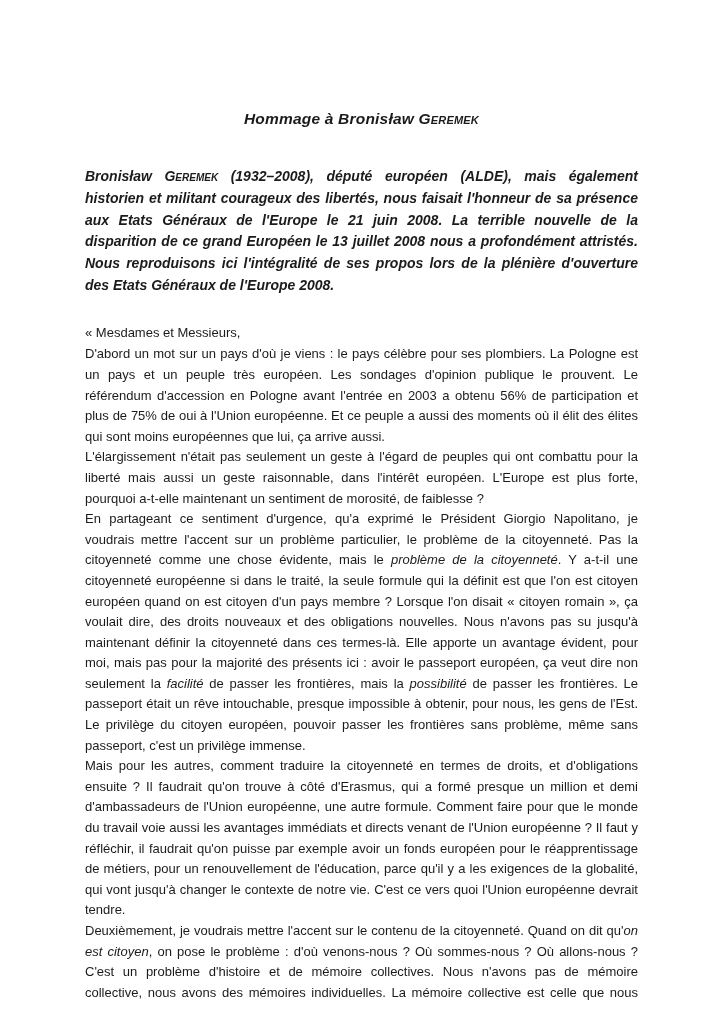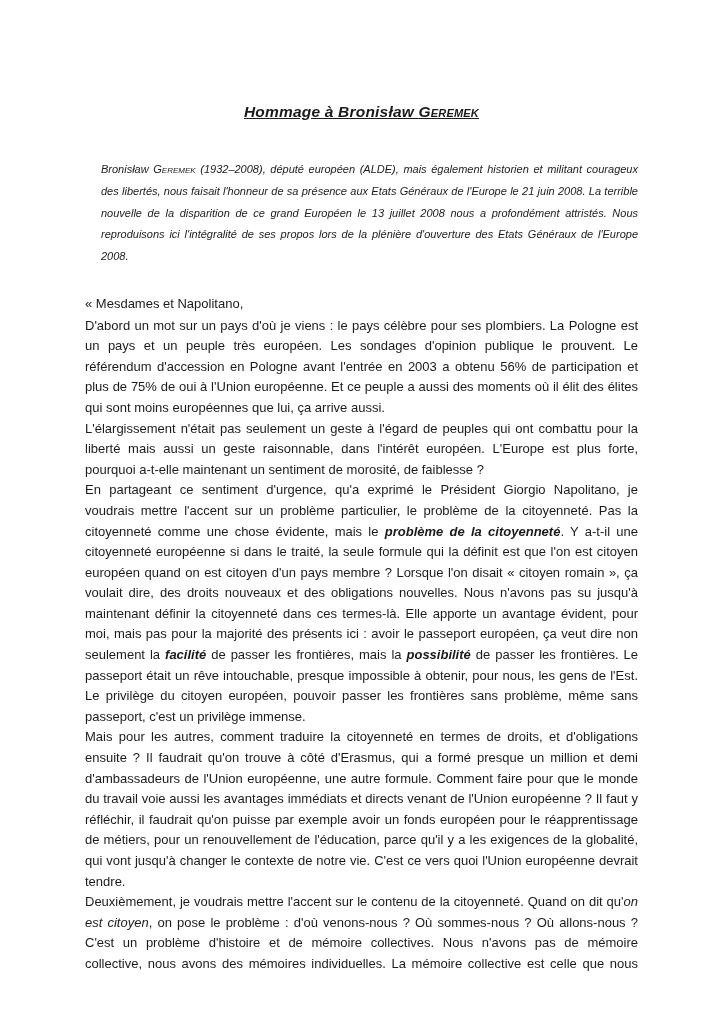--- a/index.html
+++ b/index.html
@@ -13,60 +13,59 @@
     height: 1024px;
     margin: 0 auto;
     background: #ffffff;
     box-sizing: border-box;
     padding: 95px 86px 0 85px;
     font-family: "Liberation Sans", "DejaVu Sans", sans-serif;
     color: #1b1b1b;
     overflow: hidden;
   }
   .title {
-    margin: 8px;
+    margin: 15px;
     text-align: center;
     font-size: 15.5px;
     font-weight: bold;
     font-style: italic;
     letter-spacing: 0.2px;
-    text-decoration: underline;
   }
   .intro {
-    margin: 38px 0 0 16px;
-    font-weight: normal;
+    margin: 38px 0 0 0;
+    font-weight: bold;
     font-style: italic;
-    font-size: 11px;
+    font-size: 14px;
     line-height: 21.8px;
     text-align: justify;
   }
   .salutation {
     margin: 26px 0 0 0;
     font-size: 13px;
     line-height: 20.6px;
   }
   .doc-body { margin-top: 1px; }
   .para {
     margin: 0 0 0 0;
     font-size: 13px;
     line-height: 20.6px;
     text-align: justify;
   }
   .sc { font-variant: small-caps; }
-  .em { font-weight: bold; font-style: italic; }
+  .em { font-weight: normal; font-style: italic; }
   .it { font-style: italic; }
   .justify-last { text-align-last: justify; }
 </style>
 </head>
 <body>
 
 <div class="page" style="color: rgb(27, 27, 27); background: rgb(255, 255, 255);">
   <h1 class="title"><span>Hommage à Bronisław </span><span class="sc">Geremek</span></h1>
   <p class="intro"><span>Bronisław </span><span class="sc">Geremek</span><span> (1932–2008), député européen (ALDE), mais également historien et militant courageux des libertés, nous faisait l'honneur de sa présence aux Etats Généraux de l'Europe le 21 juin 2008. La terrible nouvelle de la disparition de ce grand Européen le 13 juillet 2008 nous a profondément attristés. Nous reproduisons ici l'intégralité de ses propos lors de la plénière d'ouverture des Etats Généraux de l'Europe 2008.</span></p>
-  <p class="salutation">« Mesdames et Napolitano,</p>
+  <p class="salutation">« Mesdames et Messieurs,</p>
   <div class="doc-body">
       <p class="para"><span>D'abord un mot sur un pays d'où je viens : le pays célèbre pour ses plombiers. La Pologne est un pays et un peuple très européen. Les sondages d'opinion publique le prouvent. Le référendum d'accession en Pologne avant l'entrée en 2003 a obtenu 56% de participation et plus de 75% de oui à l'Union européenne. Et ce peuple a aussi des moments où il élit des élites qui sont moins européennes que lui, ça arrive aussi.</span></p>
       <p class="para"><span>L'élargissement n'était pas seulement un geste à l'égard de peuples qui ont combattu pour la liberté mais aussi un geste raisonnable, dans l'intérêt européen. L'Europe est plus forte, pourquoi a-t-elle maintenant un sentiment de morosité, de faiblesse ?</span></p>
       <p class="para"><span>En partageant ce sentiment d'urgence, qu'a exprimé le Président Giorgio Napolitano, je voudrais mettre l'accent sur un problème particulier, le problème de la citoyenneté. Pas la citoyenneté comme une chose évidente, mais le </span><span class="em">problème de la citoyenneté</span><span>. Y a-t-il une citoyenneté européenne si dans le traité, la seule formule qui la définit est que l'on est citoyen européen quand on est citoyen d'un pays membre ? Lorsque l'on disait « citoyen romain », ça voulait dire, des droits nouveaux et des obligations nouvelles. Nous n'avons pas su jusqu'à maintenant définir la citoyenneté dans ces termes-là. Elle apporte un avantage évident, pour moi, mais pas pour la majorité des présents ici : avoir le passeport européen, ça veut dire non seulement la </span><span class="em">facilité</span><span> de passer les frontières, mais la </span><span class="em">possibilité</span><span> de passer les frontières. Le passeport était un rêve intouchable, presque impossible à obtenir, pour nous, les gens de l'Est. Le privilège du citoyen européen, pouvoir passer les frontières sans problème, même sans passeport, c'est un privilège immense.</span></p>
       <p class="para"><span>Mais pour les autres, comment traduire la citoyenneté en termes de droits, et d'obligations ensuite ? Il faudrait qu'on trouve à côté d'Erasmus, qui a formé presque un million et demi d'ambassadeurs de l'Union européenne, une autre formule. Comment faire pour que le monde du travail voie aussi les avantages immédiats et directs venant de l'Union européenne ? Il faut y réfléchir, il faudrait qu'on puisse par exemple avoir un fonds européen pour le réapprentissage de métiers, pour un renouvellement de l'éducation, parce qu'il y a les exigences de la globalité, qui vont jusqu'à changer le contexte de notre vie. C'est ce vers quoi l'Union européenne devrait tendre.</span></p>
       <p class="para justify-last"><span>Deuxièmement, je voudrais mettre l'accent sur le contenu de la citoyenneté. Quand on dit qu'</span><span class="it">on est citoyen</span><span>, on pose le problème : d'où venons-nous ? Où sommes-nous ? Où allons-nous ? C'est un problème d'histoire et de mémoire collectives. Nous n'avons pas de mémoire collective, nous avons des mémoires individuelles. La mémoire collective est celle que nous</span></p>
     </div>
 </div>
 
 </body></html>

